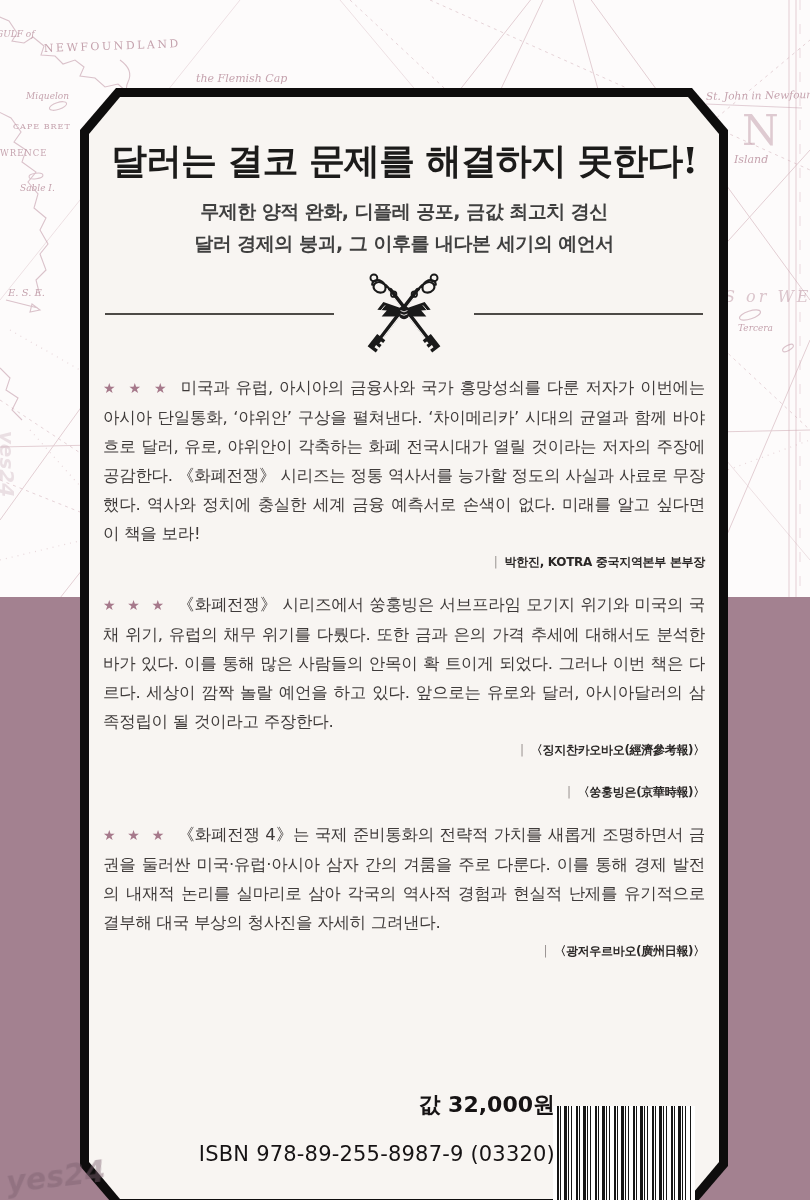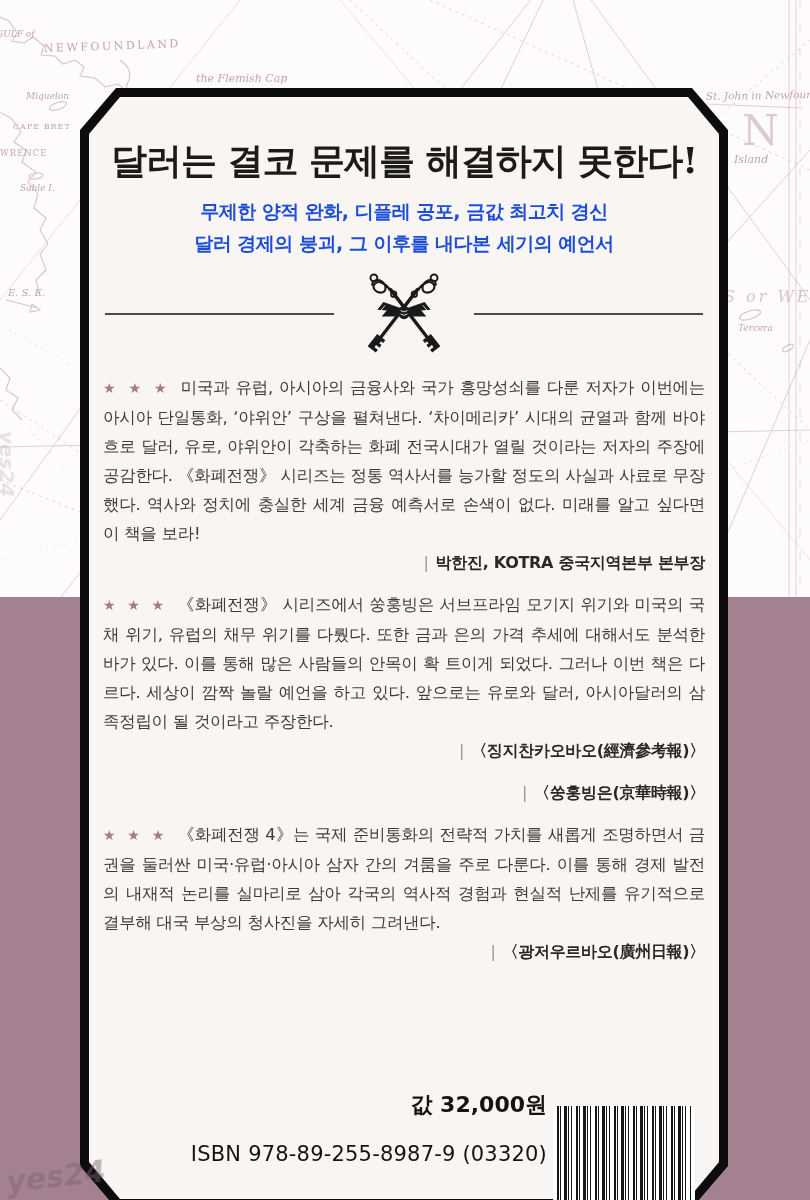--- a/index.html
+++ b/index.html
@@ -18,34 +18,34 @@
   .frame-inner{
     position:absolute;inset:9px;background:#f8f5f2;
     clip-path:polygon(31px 0,calc(100% - 31px) 0,100% 37px,100% calc(100% - 37px),
       calc(100% - 31px) 100%,31px 100%,0 calc(100% - 37px),0 37px);
   }
   .panel-content{position:absolute;inset:0;padding:0 14px;box-sizing:border-box;}
   .title{
     margin:40px 0 0;text-align:center;font-family:"DejaVu Serif","Liberation Serif",serif;
     font-size:36px;font-weight:bold;color:#1c1b1a;letter-spacing:-1px;line-height:46px;
   }
-  .subtitle{margin-top:12px;text-align:center;color:#1d4ed8;font-weight:600;
+  .subtitle{margin-top:12px;text-align:center;color:#404040;font-weight:600;
     font-size:19px;line-height:32px;letter-spacing:-0.5px;}
   .ornament{display:flex;align-items:center;margin:12px 2px 0;height:86px;}
   .rule{flex:1;height:2px;background:#4d4a47;}
   .keys{width:116px;height:86px;margin:0 12px;flex:0 0 auto;}
   .reviews{margin:16px auto 0;width:602px;color:#3f3b3a;font-size:16.5px;
     line-height:29px;text-align:justify;letter-spacing:-0.3px;}
   .review{margin:0;}
   .stars{color:#a6798b;font-size:14px;letter-spacing:3px;margin-right:10px;}
-  .attribution{margin:0 0 13px;text-align:right;font-weight:bold;font-size:16px;
+  .attribution{margin:0 0 13px;text-align:right;font-weight:bold;font-size:12px;
     color:#2a2726;line-height:29px;}
   .src-prefix{color:#9a9492;font-weight:normal;margin-right:7px;}
   
-  .price-block{position:absolute;top:1090px;right:263px;text-align:right;color:#161314;}
+  .price-block{position:absolute;top:1090px;right:255px;text-align:right;color:#161314;}
   .price{font-size:22px;font-weight:bold;letter-spacing:0;margin-bottom:7px;}
   .isbn{font-size:21px;line-height:22px;letter-spacing:0.2px;margin-top:23px;}
   .barcode{
     position:absolute;left:553px;top:1106px;width:142px;height:94px;background:#fff;
     border-left:4px solid #fff;border-right:4px solid #fff;box-sizing:border-box;
     background-image:repeating-linear-gradient(90deg,
       #161616 0 2px,#fff 2px 3px,#161616 3px 4px,#fff 4px 7px,
       #161616 7px 10px,#fff 10px 11px,#161616 11px 12px,#fff 12px 14px,
       #161616 14px 15px,#fff 15px 19px);
   }

